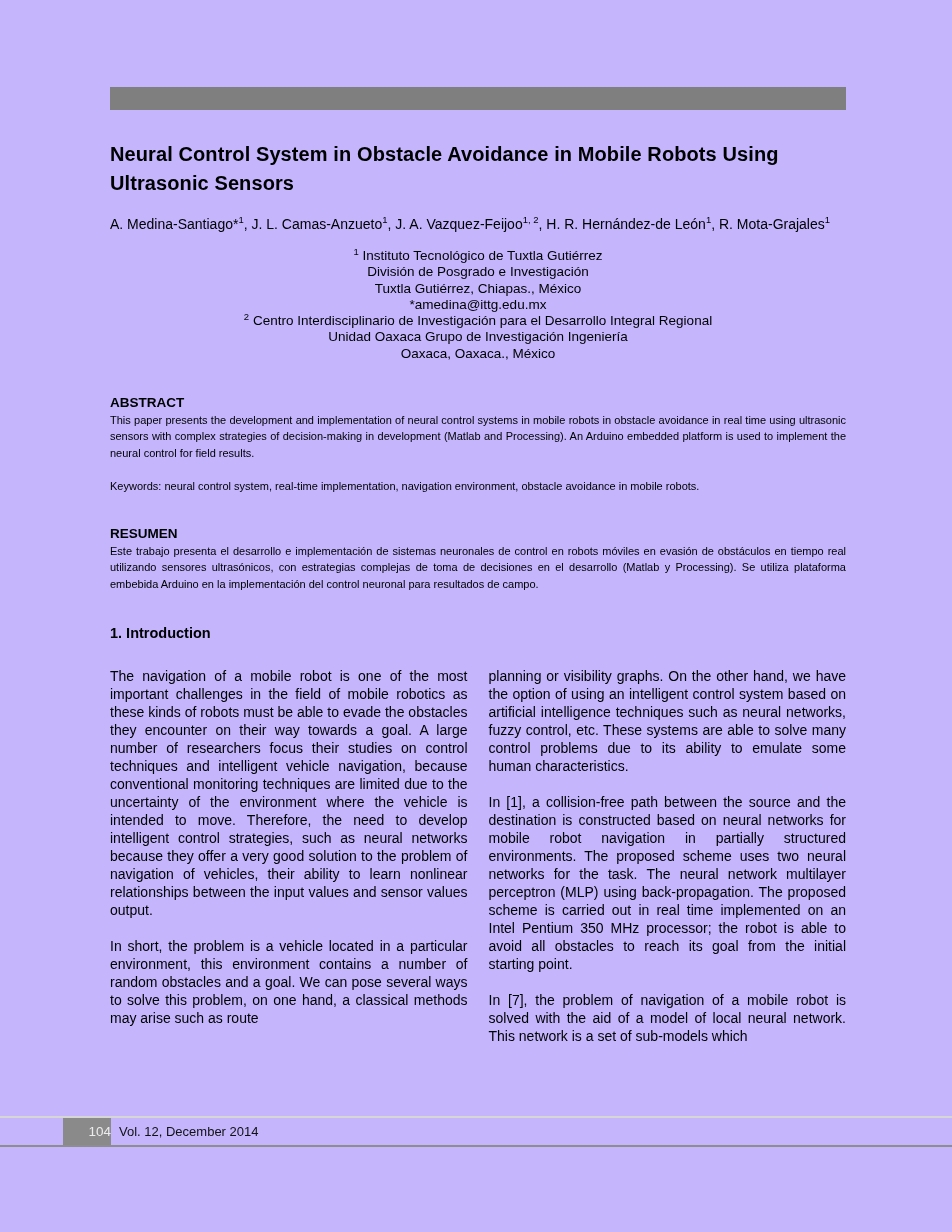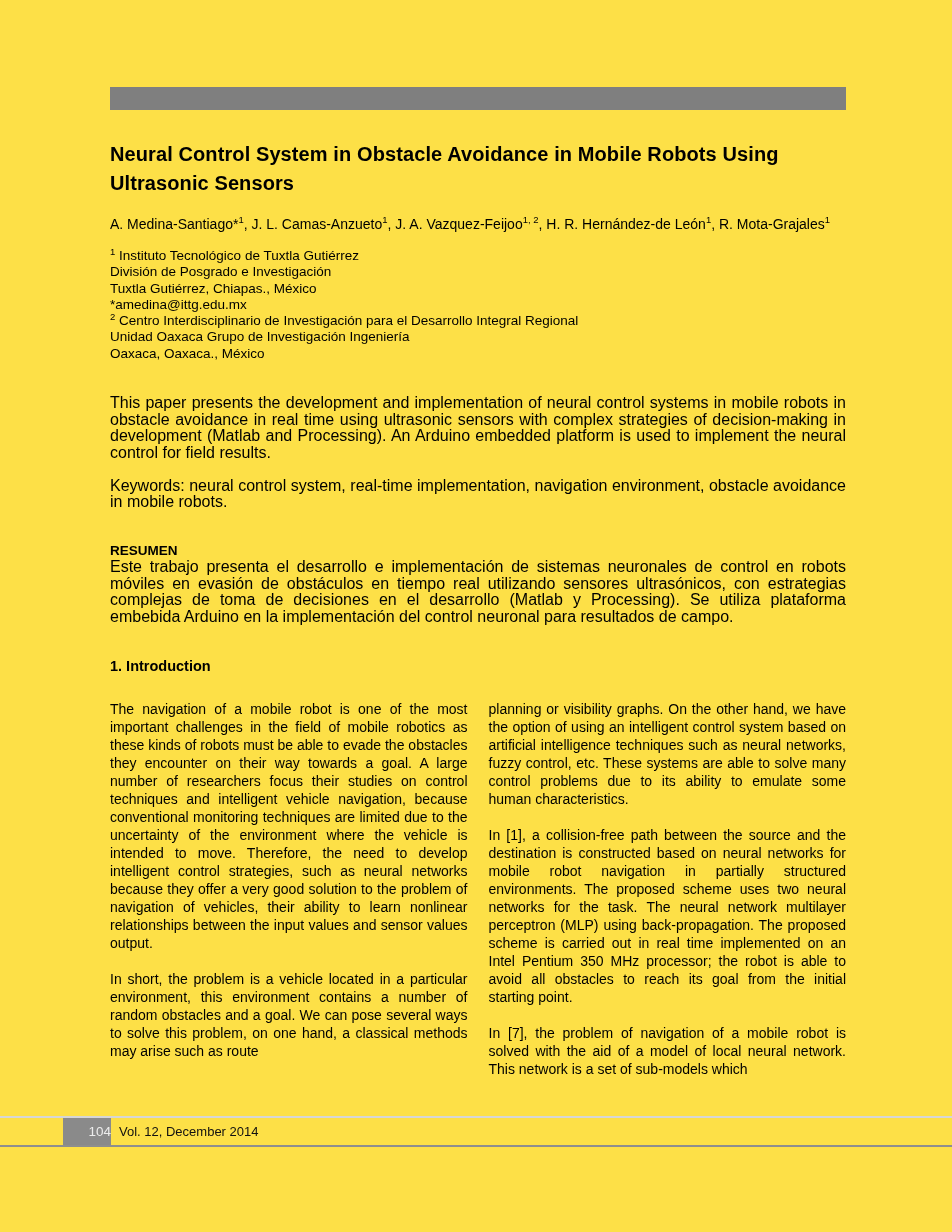--- a/index.html
+++ b/index.html
@@ -1,21 +1,21 @@
 <!DOCTYPE html>
 <html><head>
 <meta charset="utf-8">
 <style>
   * { margin: 0; padding: 0; box-sizing: border-box; }
   html, body { background: #ffffff; }
   .page {
     position: relative;
     width: 952px;
     height: 1232px;
-    background: #fde047;
+    background: #c4b5fd;
     font-family: "Liberation Sans", sans-serif;
     color: #000000;
     overflow: hidden;
   }
   .header-bar {
     position: absolute;
     left: 110px;
     top: 87px;
     width: 736px;
     height: 23px;
@@ -38,32 +38,33 @@
     margin-top: 17px;
     font-size: 14px;
     line-height: 18px;
   }
   .authors sup, .aff-line sup {
     font-size: 9.5px;
     line-height: 0;
   }
   .affiliations {
     margin-top: 15px;
+    text-align: center;
   }
   .aff-line {
     font-size: 13.5px;
     line-height: 16.3px;
   }
   .section-heading {
     font-size: 13.5px;
     font-weight: bold;
     line-height: 16.5px;
   }
   .front-par {
-    font-size: 16px;
+    font-size: 11px;
     line-height: 16.5px;
     text-align: justify;
   }
   .abstract-block { margin-top: 33px; }
   .keywords-par { margin-top: 16.5px; }
   .resumen-block { margin-top: 32px; }
   .intro-heading {
     margin-top: 33px;
     font-size: 14.5px;
     font-weight: bold;
@@ -137,20 +138,21 @@
       <div class="aff-line"><sup>1</sup><span> Instituto Tecnológico de Tuxtla Gutiérrez</span></div>
       <div class="aff-line"><sup></sup><span>División de Posgrado e Investigación</span></div>
       <div class="aff-line"><sup></sup><span>Tuxtla Gutiérrez, Chiapas., México</span></div>
       <div class="aff-line"><sup></sup><span>*amedina@ittg.edu.mx</span></div>
       <div class="aff-line"><sup>2</sup><span> Centro Interdisciplinario de Investigación para el Desarrollo Integral Regional</span></div>
       <div class="aff-line"><sup></sup><span>Unidad Oaxaca Grupo de Investigación Ingeniería</span></div>
       <div class="aff-line"><sup></sup><span>Oaxaca, Oaxaca., México</span></div>
     </div>
 
     <div class="abstract-block">
+      <p class="section-heading">ABSTRACT</p>
       <p class="front-par">This paper presents the development and implementation of neural control systems in mobile robots in obstacle avoidance in real time using ultrasonic sensors with complex strategies of decision-making in development (Matlab and Processing). An Arduino embedded platform is used to implement the neural control for field results.</p>
       <p class="front-par keywords-par">Keywords: neural control system, real-time implementation, navigation environment, obstacle avoidance in mobile robots.</p>
     </div>
 
     <div class="resumen-block">
       <p class="section-heading">RESUMEN</p>
       <p class="front-par">Este trabajo presenta el desarrollo e implementación de sistemas neuronales de control en robots móviles en evasión de obstáculos en tiempo real utilizando sensores ultrasónicos, con estrategias complejas de toma de decisiones en el desarrollo (Matlab y Processing). Se utiliza plataforma embebida Arduino en la implementación del control neuronal para resultados de campo.</p>
     </div>
 
     <h2 class="intro-heading">1. Introduction</h2>

